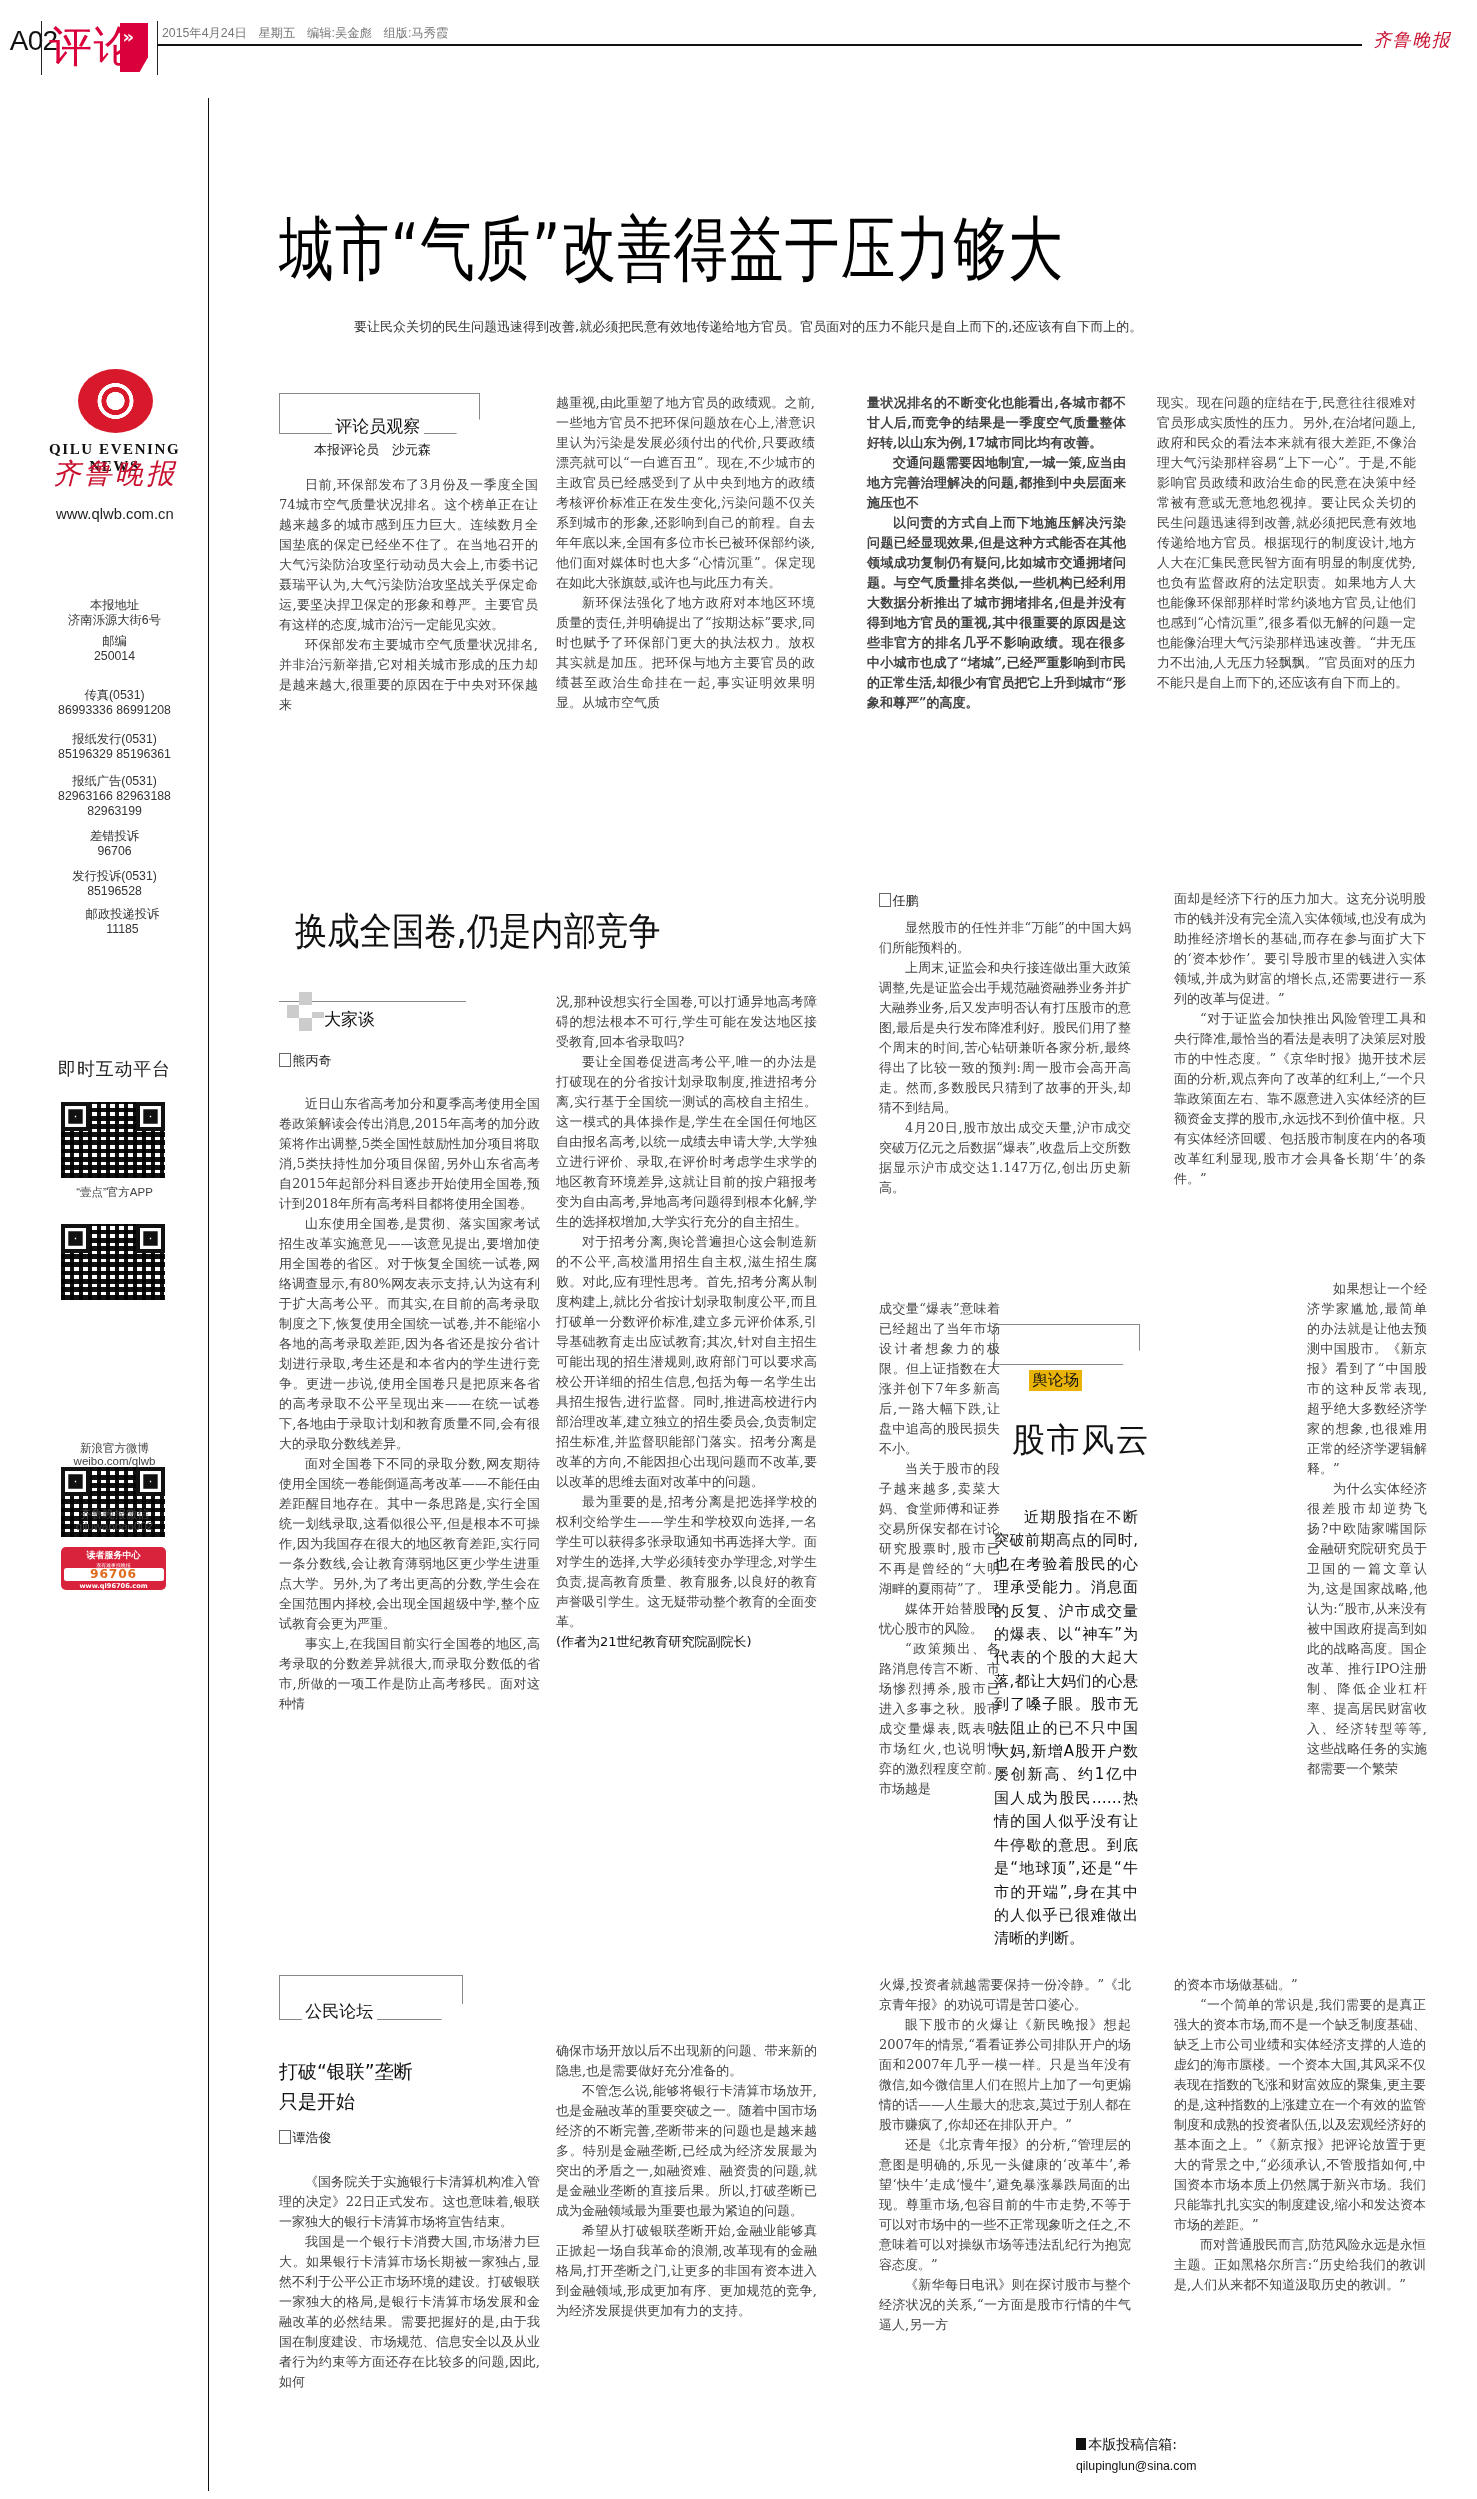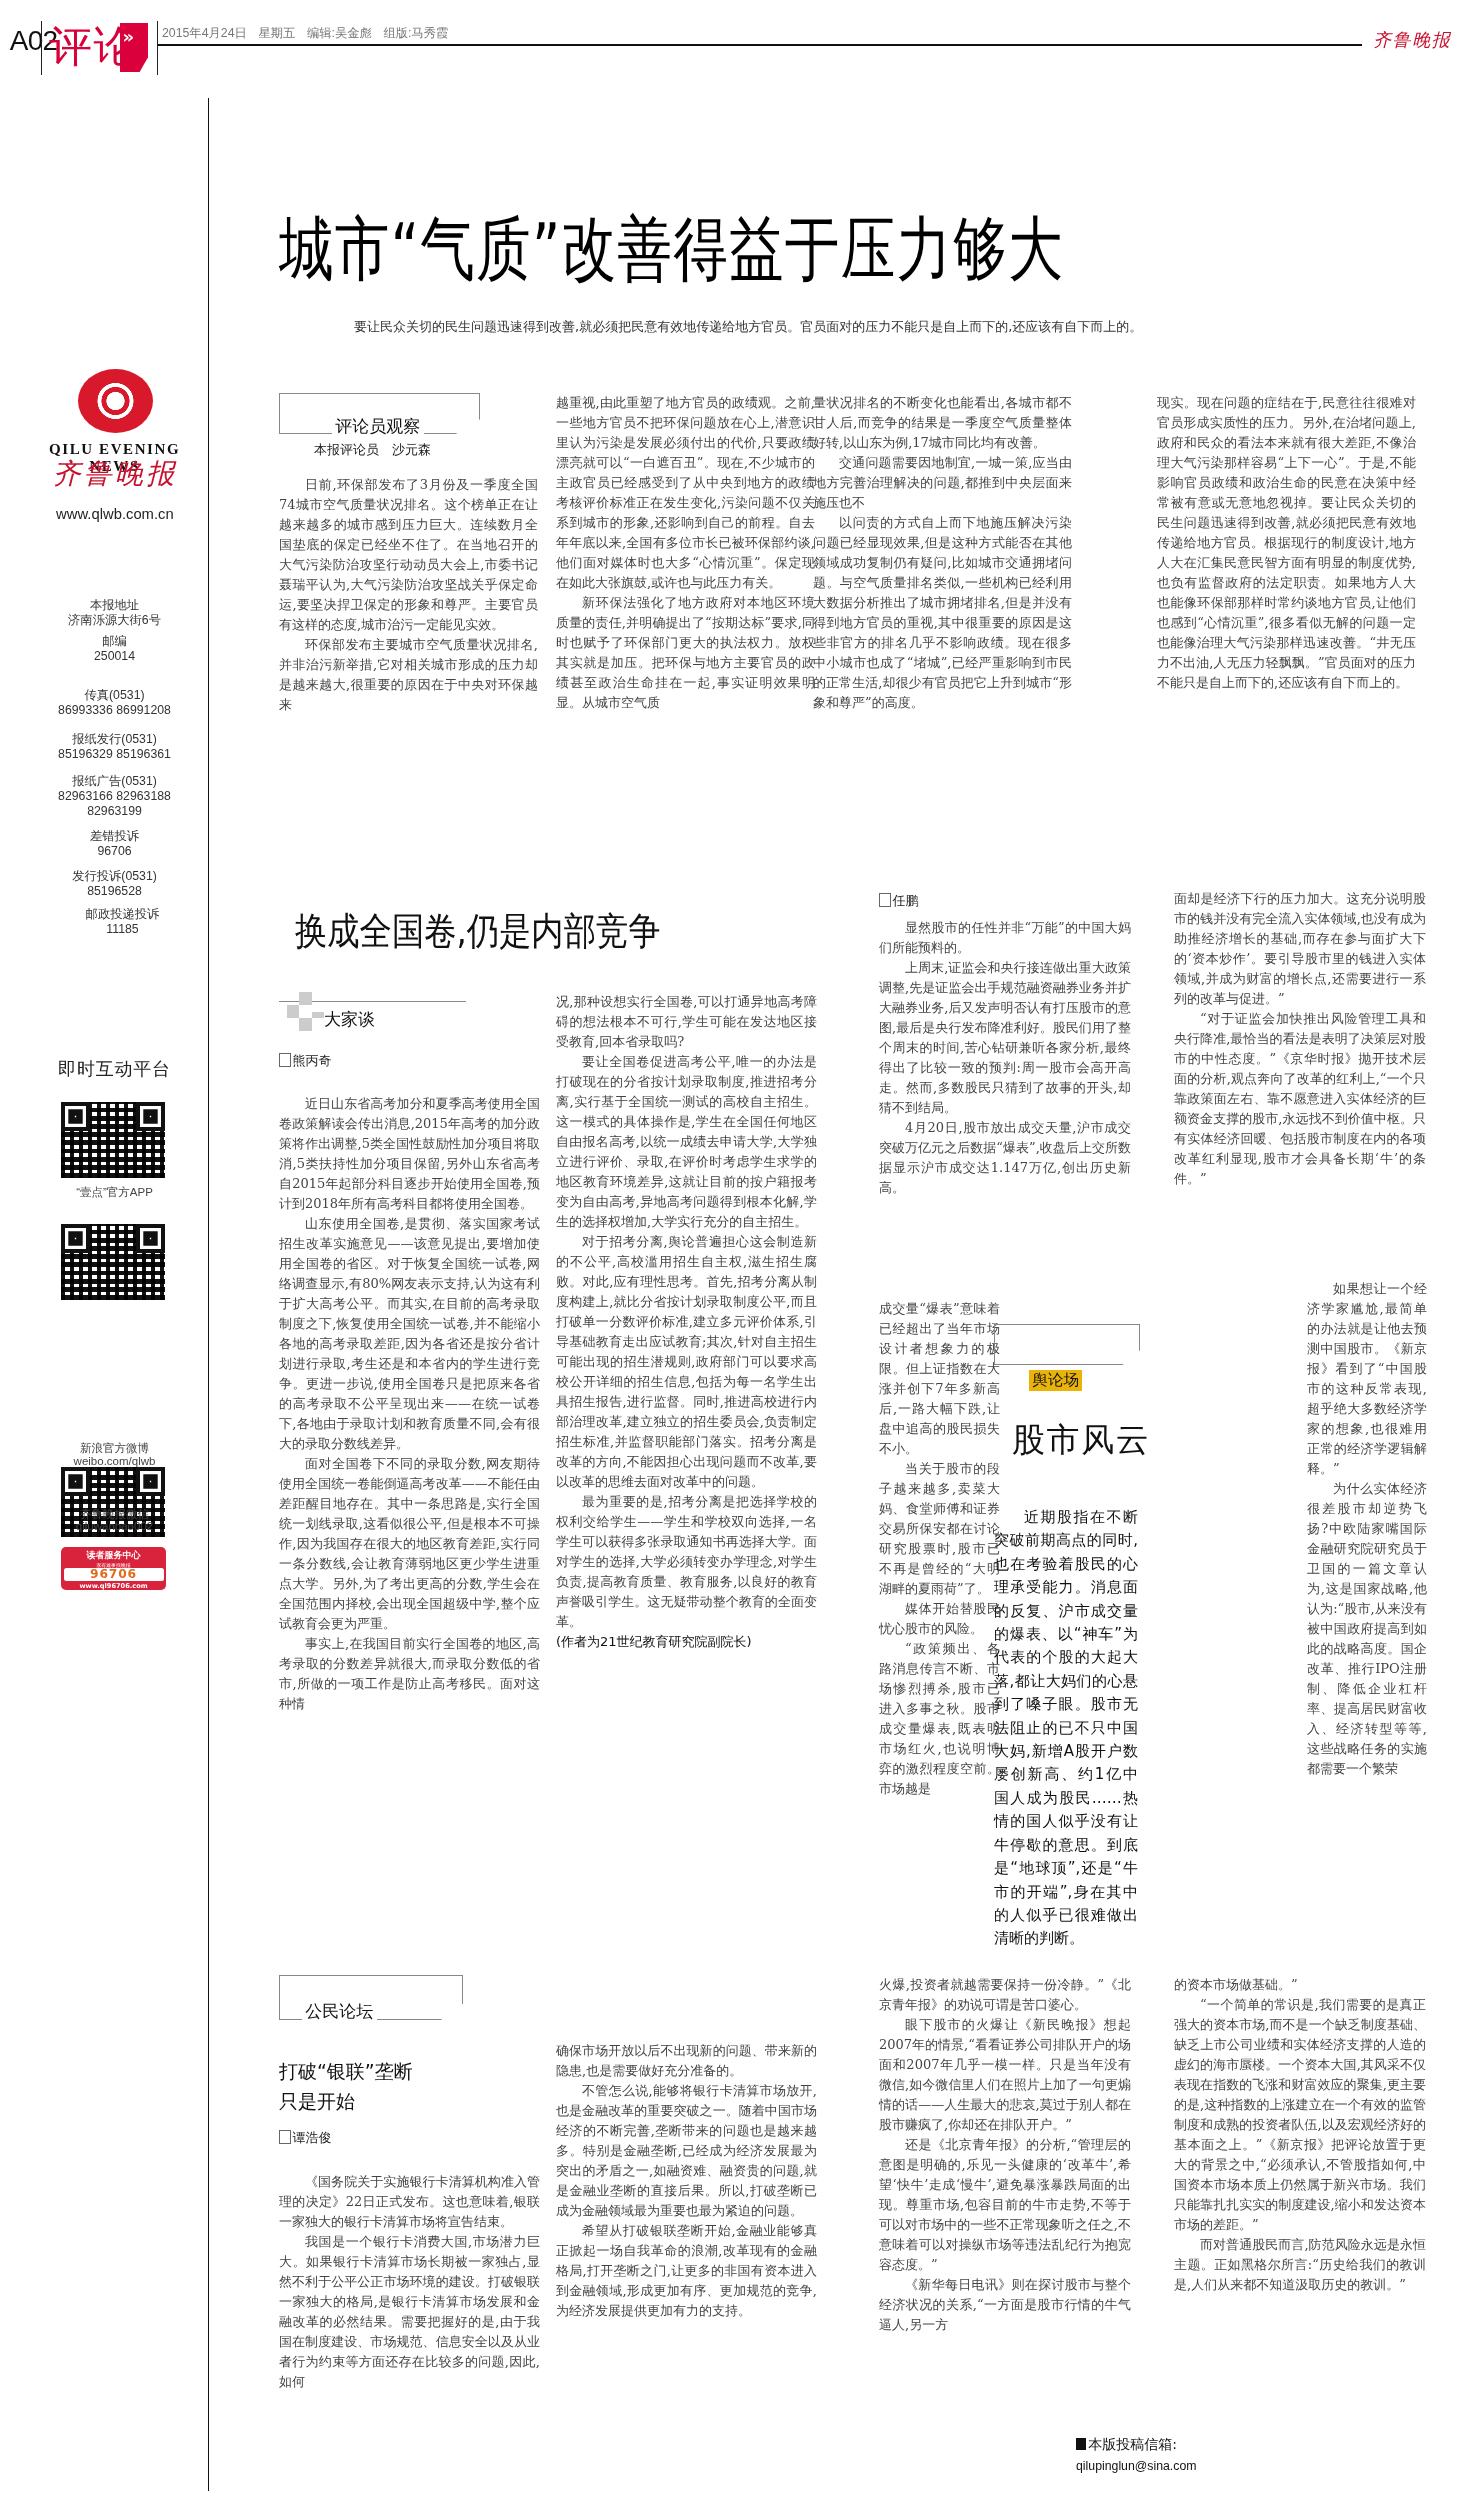--- a/index.html
+++ b/index.html
@@ -156,21 +156,21 @@
 <div class="abs" id="obs-byline">本报评论员　沙元森</div>
 
 <div class="abs col" id="a1c0" style="left:279px;top:475px;width:259px;">
     <p>日前,环保部发布了3月份及一季度全国74城市空气质量状况排名。这个榜单正在让越来越多的城市感到压力巨大。连续数月全国垫底的保定已经坐不住了。在当地召开的大气污染防治攻坚行动动员大会上,市委书记聂瑞平认为,大气污染防治攻坚战关乎保定命运,要坚决捍卫保定的形象和尊严。主要官员有这样的态度,城市治污一定能见实效。</p>
     <p>环保部发布主要城市空气质量状况排名,并非治污新举措,它对相关城市形成的压力却是越来越大,很重要的原因在于中央对环保越来</p>
   </div>
 <div class="abs col" id="a1c1" style="left:556px;top:393px;width:259px;">
     <p class="cont">越重视,由此重塑了地方官员的政绩观。之前,一些地方官员不把环保问题放在心上,潜意识里认为污染是发展必须付出的代价,只要政绩漂亮就可以“一白遮百丑”。现在,不少城市的主政官员已经感受到了从中央到地方的政绩考核评价标准正在发生变化,污染问题不仅关系到城市的形象,还影响到自己的前程。自去年年底以来,全国有多位市长已被环保部约谈,他们面对媒体时也大多“心情沉重”。保定现在如此大张旗鼓,或许也与此压力有关。</p>
     <p>新环保法强化了地方政府对本地区环境质量的责任,并明确提出了“按期达标”要求,同时也赋予了环保部门更大的执法权力。放权其实就是加压。把环保与地方主要官员的政绩甚至政治生命挂在一起,事实证明效果明显。从城市空气质</p>
   </div>
-<div class="abs col" id="a1c2" style="left:813px;top:393px;width:259px;">
+<div class="abs col" id="a1c2" style="left:867px;top:393px;width:259px;font-weight:bold;">
     <p class="cont">量状况排名的不断变化也能看出,各城市都不甘人后,而竞争的结果是一季度空气质量整体好转,以山东为例,17城市同比均有改善。</p>
     <p>交通问题需要因地制宜,一城一策,应当由地方完善治理解决的问题,都推到中央层面来施压也不</p>
     <p>以问责的方式自上而下地施压解决污染问题已经显现效果,但是这种方式能否在其他领域成功复制仍有疑问,比如城市交通拥堵问题。与空气质量排名类似,一些机构已经利用大数据分析推出了城市拥堵排名,但是并没有得到地方官员的重视,其中很重要的原因是这些非官方的排名几乎不影响政绩。现在很多中小城市也成了“堵城”,已经严重影响到市民的正常生活,却很少有官员把它上升到城市“形象和尊严”的高度。</p>
   </div>
 <div class="abs col" id="a1c3" style="left:1157px;top:393px;width:259px;">
     <p class="cont">现实。现在问题的症结在于,民意往往很难对官员形成实质性的压力。另外,在治堵问题上,政府和民众的看法本来就有很大差距,不像治理大气污染那样容易“上下一心”。于是,不能影响官员政绩和政治生命的民意在决策中经常被有意或无意地忽视掉。要让民众关切的民生问题迅速得到改善,就必须把民意有效地传递给地方官员。根据现行的制度设计,地方人大在汇集民意民智方面有明显的制度优势,也负有监督政府的法定职责。如果地方人大也能像环保部那样时常约谈地方官员,让他们也感到“心情沉重”,很多看似无解的问题一定也能像治理大气污染那样迅速改善。“井无压力不出油,人无压力轻飘飘。”官员面对的压力不能只是自上而下的,还应该有自下而上的。</p>
   </div>
 
 <div class="abs" id="h2">换成全国卷,仍是内部竞争</div>
 <div class="abs" id="dajia-rule"></div>

